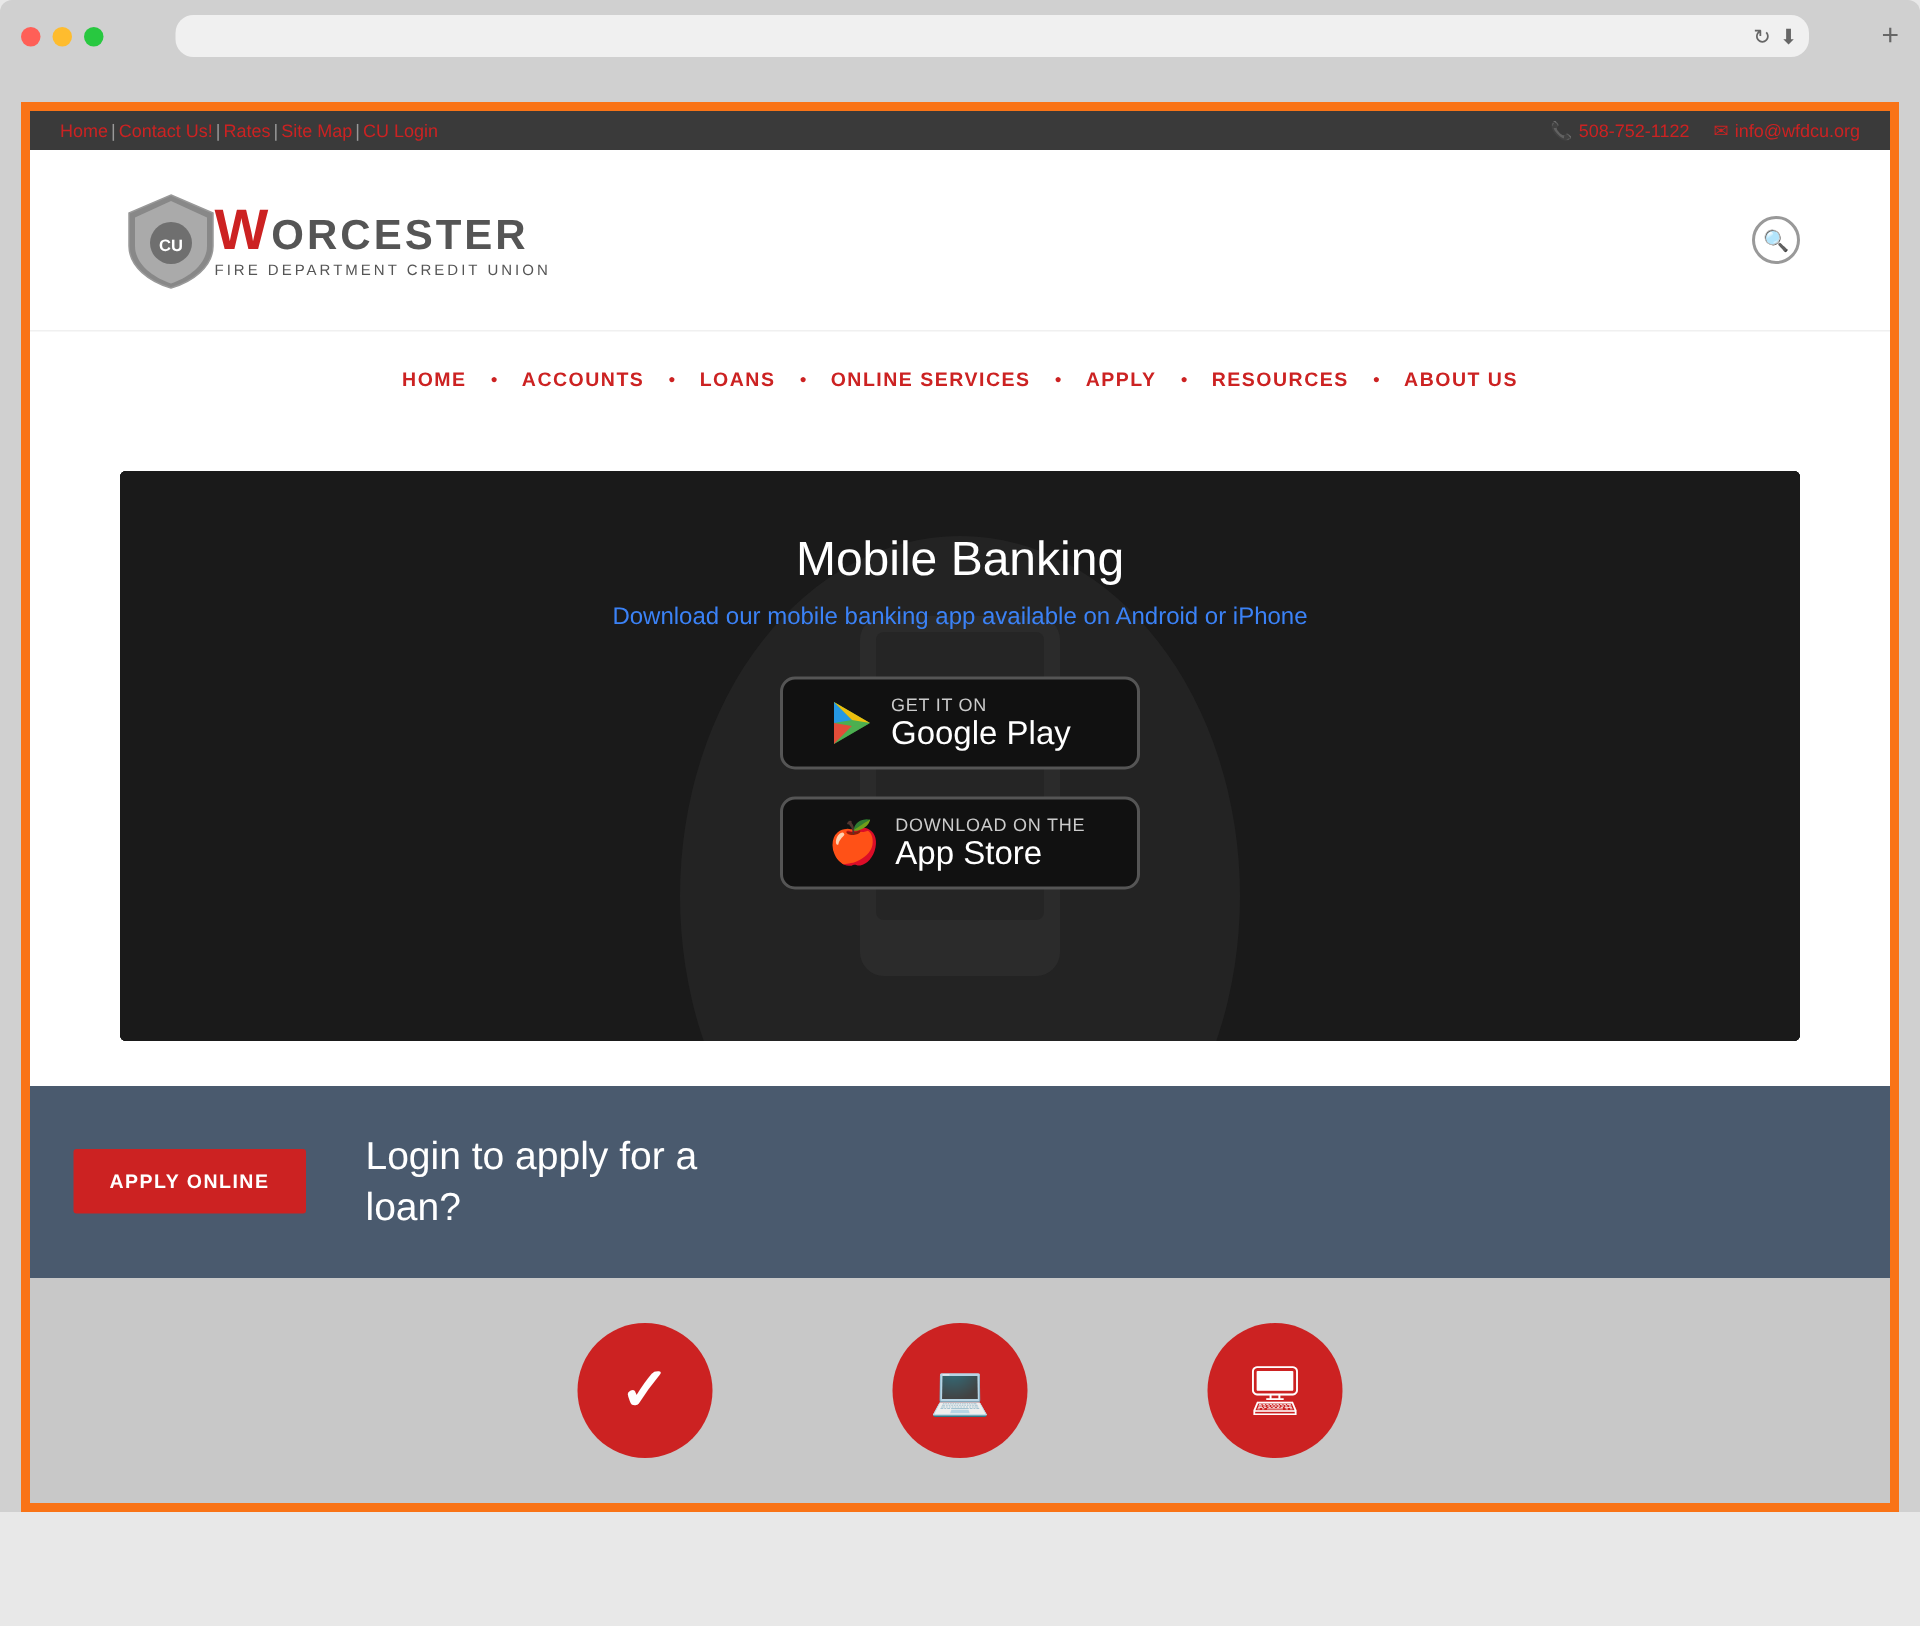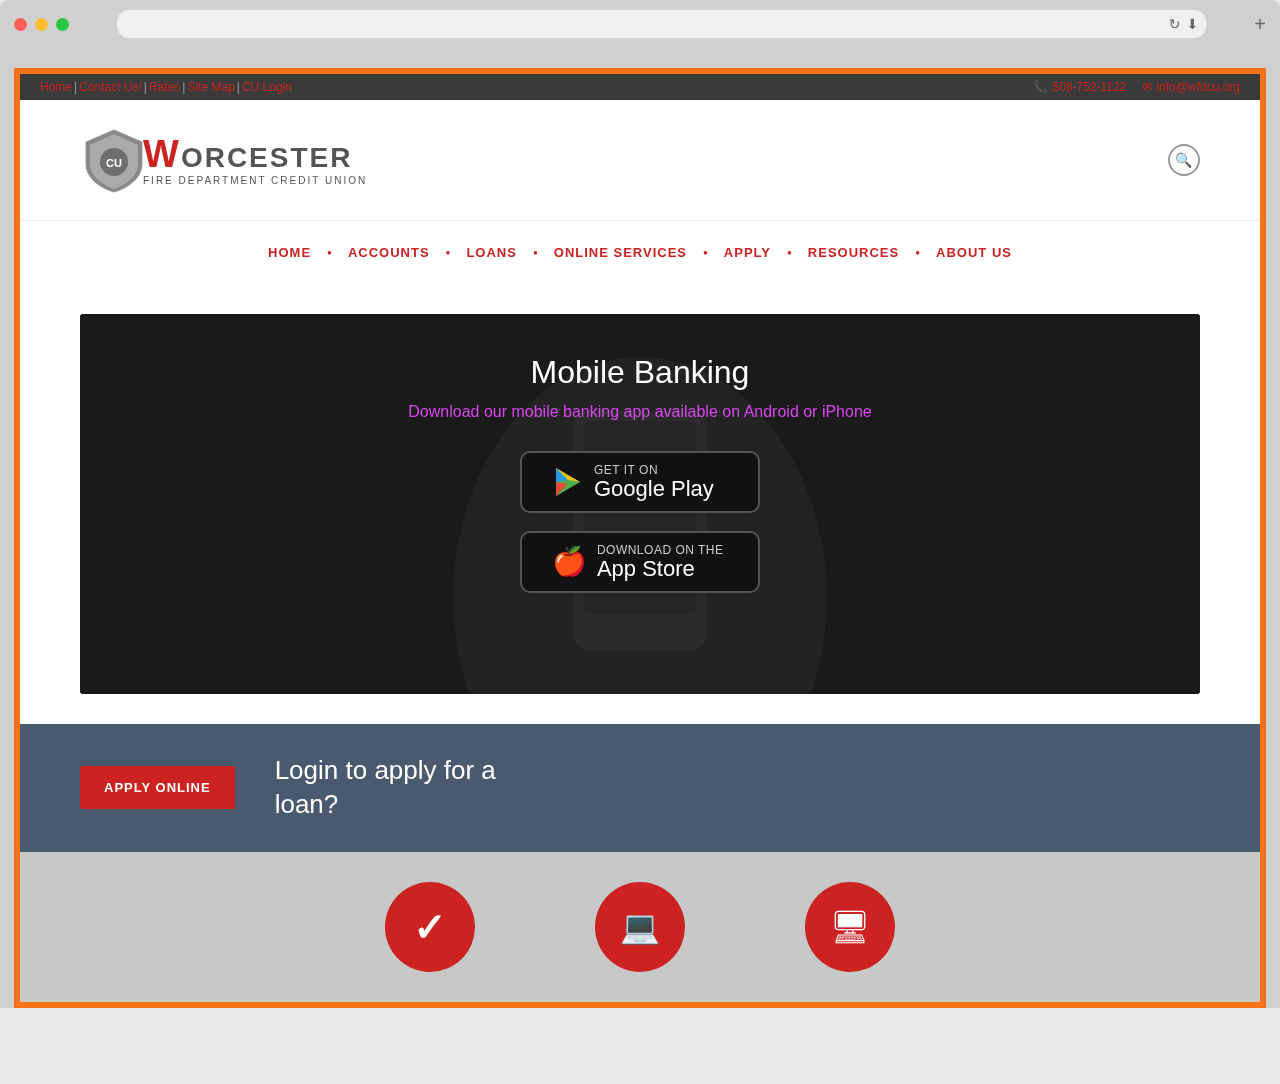--- a/index.html
+++ b/index.html
@@ -186,21 +186,21 @@
       text-align: center;
       width: 100%;
     }
     .hero-title {
       color: white;
       font-size: 32px;
       font-weight: normal;
       margin-bottom: 12px;
     }
     .hero-subtitle {
-      color: #d946ef;
+      color: #3b82f6;
       font-size: 16px;
       margin-bottom: 30px;
     }
     .app-store-btn {
       display: block;
       margin: 0 auto 20px;
       background: #111;
       border: 2px solid #555;
       border-radius: 10px;
       padding: 10px 30px;
@@ -240,21 +240,21 @@
     }
     .apple-logo {
       font-size: 28px;
       color: white;
       line-height: 1;
     }
 
     
     .apply-section {
       background: #4a5a6e;
-      padding: 30px 60px;
+      padding: 30px 29px;
       display: flex;
       align-items: center;
       gap: 40px;
     }
     .apply-btn {
       background: #cc2222;
       color: white;
       font-size: 13px;
       font-weight: bold;
       letter-spacing: 1px;

